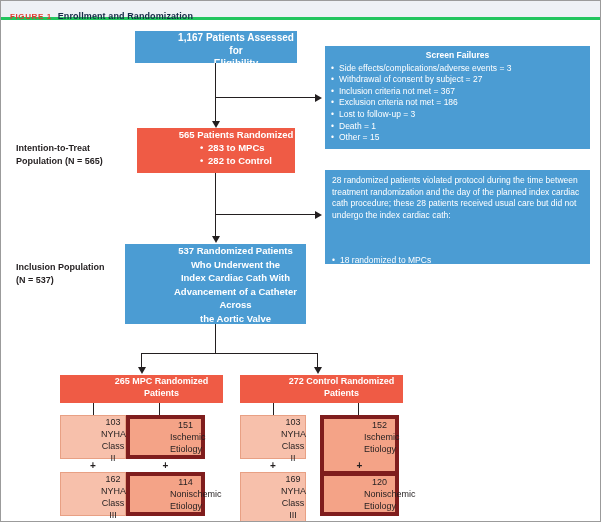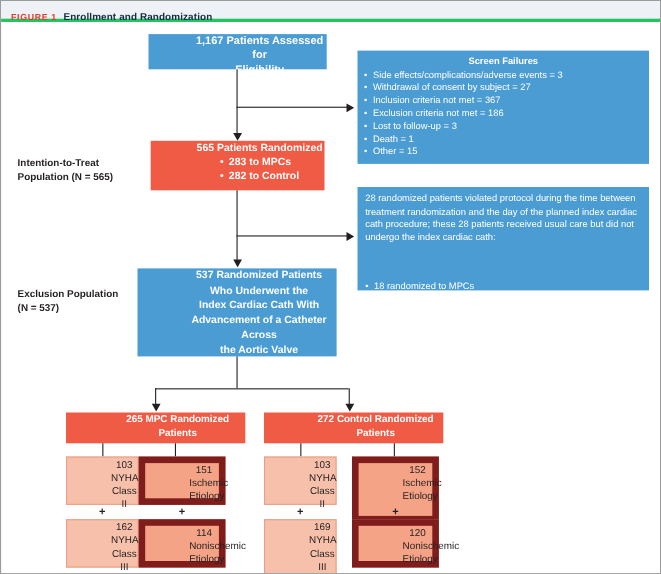--- a/index.html
+++ b/index.html
@@ -68,21 +68,21 @@
   }
   .box-pink-light {
     background: #f7c0ab;
     color: #231f20;
     border: 1px solid #e8a084;
     font-weight: normal;
   }
   .box-pink {
     background: #f4a387;
     color: #231f20;
-    border: 6px solid #7f1d1d;
+    border: 4px solid #7f1d1d;
     font-weight: normal;
   }
   .box-blue-left {
     background: #4b9cd3;
     color: #ffffff;
     text-align: left;
     font-weight: normal;
   }
 
   .line {
@@ -203,21 +203,21 @@
 
   <div class="box box-blue box-blue-left" style="left:324px; top:169px; width:265px; height:94px; font-size:8.5px; line-height:11.6px; padding:5px 7px; justify-content:flex-start;gap:34px;">
     <div class="para">28 randomized patients violated protocol during the time between treatment randomization and the day of the planned index cardiac cath procedure; these 28 patients received usual care but did not undergo the index cardiac cath:</div>
     <ul class="bullets">
       <li>18 randomized to MPCs</li>
       <li>10 randomized to control</li>
     </ul>
   </div>
 
   <div class="side-label" style="left:15px; top:260px; width:115px;">
-    <div>Exclusion Population</div>
+    <div>Inclusion Population</div>
     <div>(N = 537)</div>
   </div>
 
   <div class="box box-blue" style="left:124px; top:243px; width:181px; height:80px; font-size:9.5px; line-height:13.5px;">
     <div>537 Randomized Patients</div>
     <div>Who Underwent the</div>
     <div>Index Cardiac Cath With</div>
     <div>Advancement of a Catheter Across</div>
     <div>the Aortic Valve</div>
   </div>

